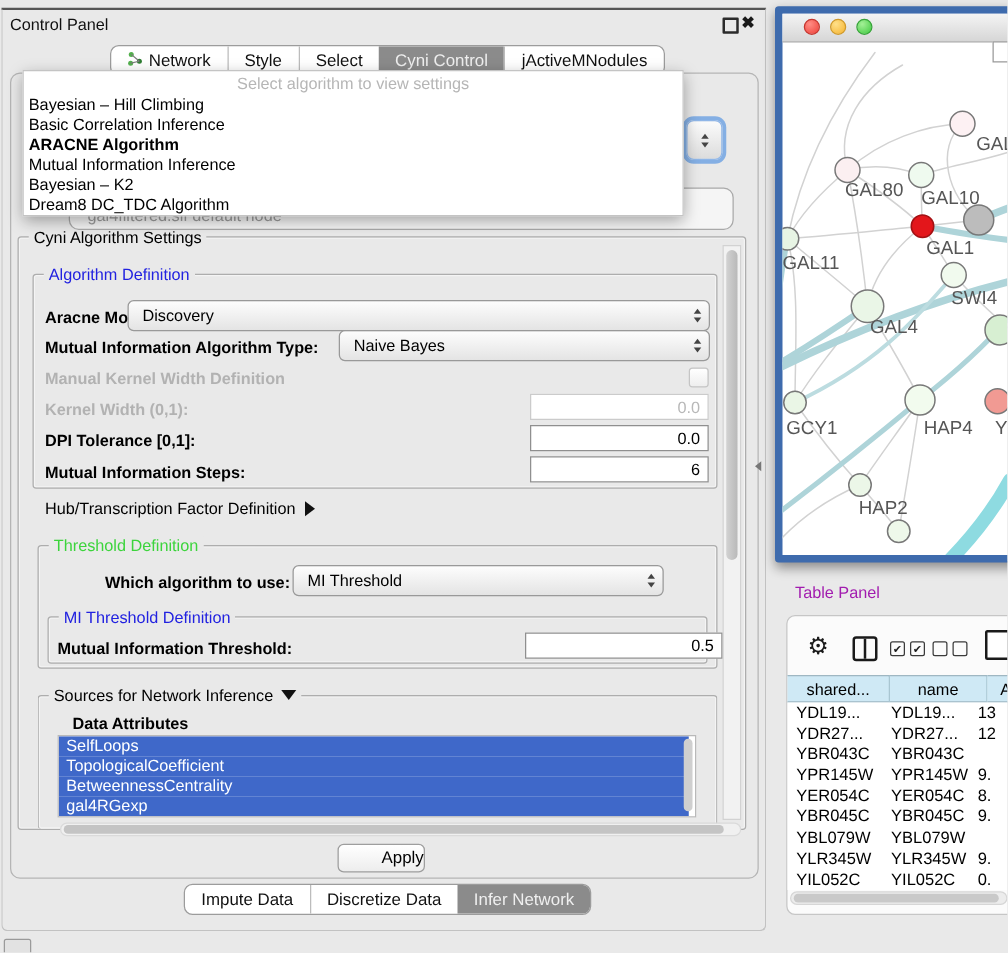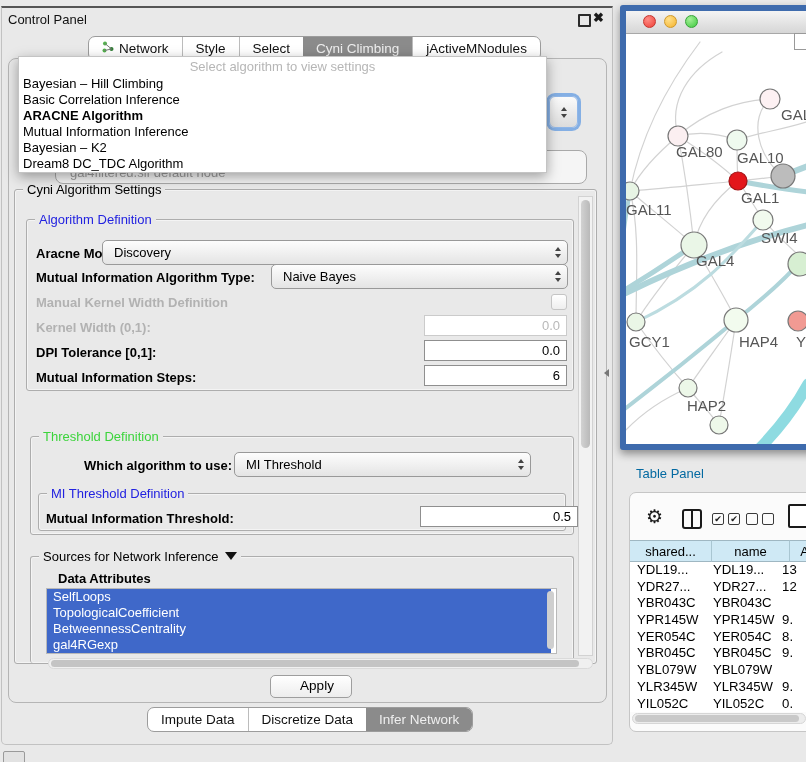--- a/index.html
+++ b/index.html
@@ -59,35 +59,35 @@
   .srclist{position:absolute;left:46px;top:588px;width:511px;height:66px;background:#fff;border:1px solid #b9b9b9;box-sizing:border-box;overflow:hidden;}
   .srclist .row{height:16px;line-height:16px;font-size:13px;color:#fff;background:#3f68c9;padding-left:6px;width:calc(100% - 11px);}
   .srclist .vthumb{position:absolute;right:2px;top:2px;width:7px;height:58px;background:#cfcfcf;border-radius:4px;}
   
   .vsb{position:absolute;left:578px;top:196px;width:15px;height:460px;background:#f2f2f2;border:1px solid #d2d2d2;box-sizing:border-box;}
   .vsb .thumb{position:absolute;left:2px;top:3px;width:9px;height:248px;border-radius:5px;background:linear-gradient(90deg,#d2d2d2,#b9b9b9);}
   .hsb{position:absolute;left:48px;top:658px;width:545px;height:11px;background:#f0f0f0;border:1px solid #dadada;border-radius:6px;box-sizing:border-box;}
   .hsb .thumb{position:absolute;left:2px;top:1px;width:528px;height:7px;background:#c4c4c4;border-radius:4px;}
   
   .apply-btn{position:absolute;left:270px;top:675px;width:68px;height:21px;border:1px solid #9e9e9e;border-radius:5px;
-    background:linear-gradient(#fff,#ededed);font-size:13.5px;text-align:center;line-height:20px;color:#000;padding-left:12px;}
+    background:linear-gradient(#fff,#ededed);font-size:13.5px;text-align:right;line-height:20px;color:#000;}
   
   .split-arrow{position:absolute;left:604px;top:369px;width:0;height:0;border-top:4px solid transparent;border-bottom:4px solid transparent;border-right:5px solid #777;}
   
   .net-frame{position:absolute;left:620px;top:5px;width:200px;height:445px;border:6px solid #3e6bad;border-radius:3px;
     background:#fff;box-shadow:0 4px 9px rgba(0,0,0,.4);box-sizing:border-box;}
   .mac-bar{position:absolute;left:626px;top:11px;width:180px;height:22px;background:linear-gradient(#f4f4f4,#d6d6d6);border-bottom:1px solid #a8a8a8;}
   .tl{position:absolute;top:15px;width:13px;height:13px;border-radius:50%;box-sizing:border-box;}
   .tl.red{left:643px;background:radial-gradient(circle at 35% 30%,#ff8d85,#ee4038);border:1px solid #c4362f;}
   .tl.yel{left:664px;background:radial-gradient(circle at 35% 30%,#ffe08a,#f5b32e);border:1px solid #cf992a;}
   .tl.grn{left:685px;background:radial-gradient(circle at 35% 30%,#a4f097,#3fc93f);border:1px solid #37a339;}
   #net-svg{position:absolute;left:626px;top:33px;width:180px;height:411px;}
   .mini-box{position:absolute;left:794px;top:33px;width:14px;height:15px;background:#fff;border:1px solid #999;z-index:8;}
   
-  .tp-label{position:absolute;left:636px;top:466px;font-size:13px;color:#0369a1;}
+  .tp-label{position:absolute;left:636px;top:466px;font-size:13px;color:#a21caf;}
   .tp-panel{position:absolute;left:629px;top:492px;width:190px;height:238px;background:#fbfbfb;border:1px solid #c6c6c6;border-radius:7px;}
   .gear{position:absolute;left:646px;top:505px;font-size:19px;color:#1a1a1a;}
   .colsplit{position:absolute;left:682px;top:509px;width:16px;height:16px;border:2px solid #1a1a1a;border-radius:3px;}
   .colsplit::after{content:"";position:absolute;left:7px;top:0;width:2px;height:16px;background:#1a1a1a;}
   .chkpair{position:absolute;top:513px;display:flex;gap:4px;}
   .chkpair .bx{width:10px;height:10px;border:1.6px solid #3a3a3a;border-radius:2px;font-size:9px;line-height:10px;text-align:center;color:#1a1a1a;}
   .doc-ico{position:absolute;left:788px;top:504px;width:16px;height:20px;border:2px solid #1a1a1a;border-radius:2px;background:#fff;}
   .tbl-head{position:absolute;left:630px;top:540px;display:flex;height:22px;}
   .tbl-head .hc{background:#cfe9f5;border-right:1px solid #a9c6d2;border-top:1px solid #9fb7c2;border-bottom:1px solid #9fb7c2;
     font-size:13px;line-height:21px;text-align:center;color:#000;box-sizing:border-box;}
@@ -121,21 +121,21 @@
           </svg></span>
         <span>Network</span>
       </div>
       <div class="tab">
         <span>Style</span>
       </div>
       <div class="tab">
         <span>Select</span>
       </div>
       <div class="tab selected">
-        <span>Cyni Climbing</span>
+        <span>Cyni Control</span>
       </div>
       <div class="tab">
         <span>jActiveMNodules</span>
       </div>
     </div>
 
   <div class="combo-stub">
     <span class="tri-up sm"></span>
     <span class="tri-dn sm"></span>
   </div>
@@ -189,20 +189,21 @@
 
   <div class="lbl dis" style="left:36px;top:320px;">Kernel Width (0,1):</div>
   <div class="tfield dis" style="left:424px;top:315px;width:143px;">0.0</div>
 
   <div class="lbl" style="left:36px;top:345px;">DPI Tolerance [0,1]:</div>
   <div class="tfield" style="left:424px;top:340px;width:143px;">0.0</div>
 
   <div class="lbl" style="left:36px;top:370px;">Mutual Information Steps:</div>
   <div class="tfield" style="left:424px;top:365px;width:143px;">6</div>
 
+  <div class="lbl plain" style="left:36px;top:399px;"><span>Hub/Transcription Factor Definition</span><span class="exp-tri-r"></span></div>
 
   <div class="group" style="left:30px;top:436px;width:542px;height:97px;">
     <span class="gtitle green">Threshold Definition</span>
   </div>
   <div class="lbl" style="left:84px;top:458px;">Which algorithm to use:</div>
   <div class="combo" style="left:234px;top:452px;width:297px;">
     <span>MI Threshold</span>
     <span class="stepper">
         <span class="tri-up sm"></span>
         <span class="tri-dn sm"></span>

